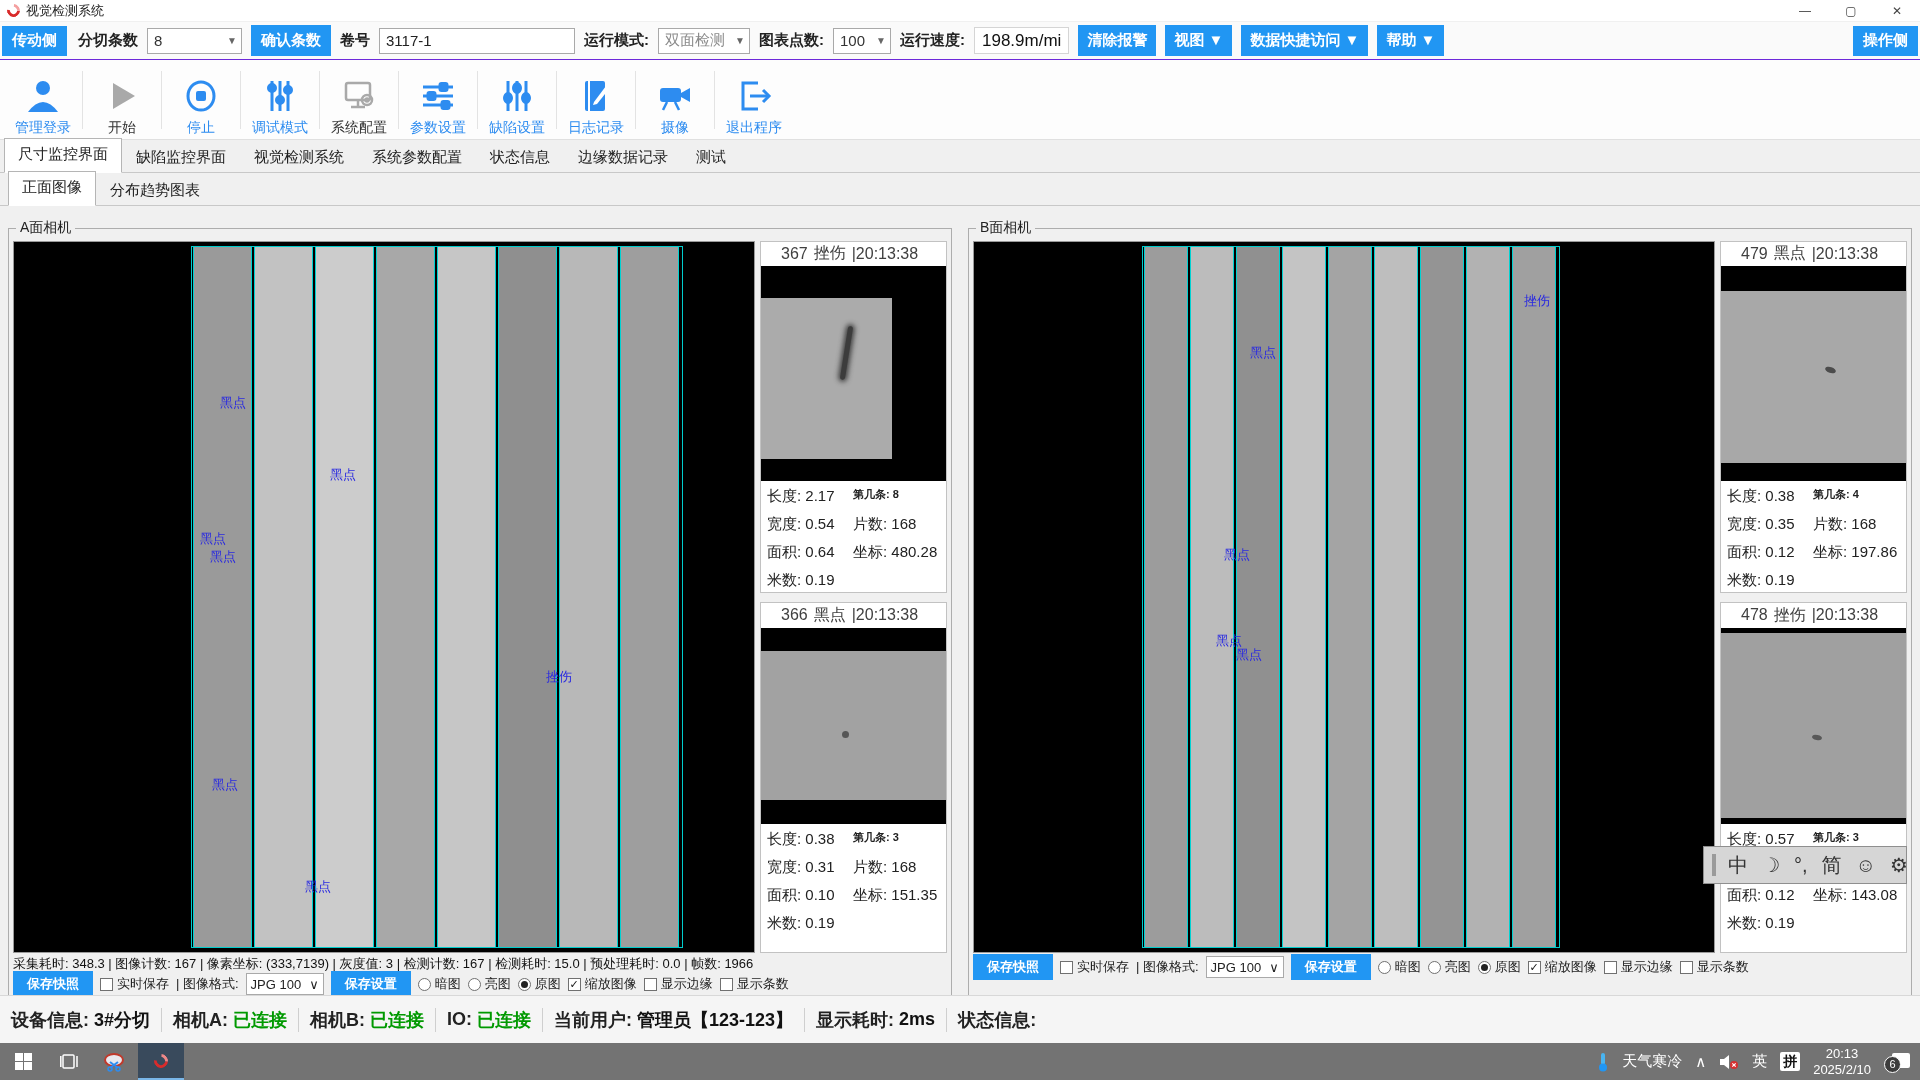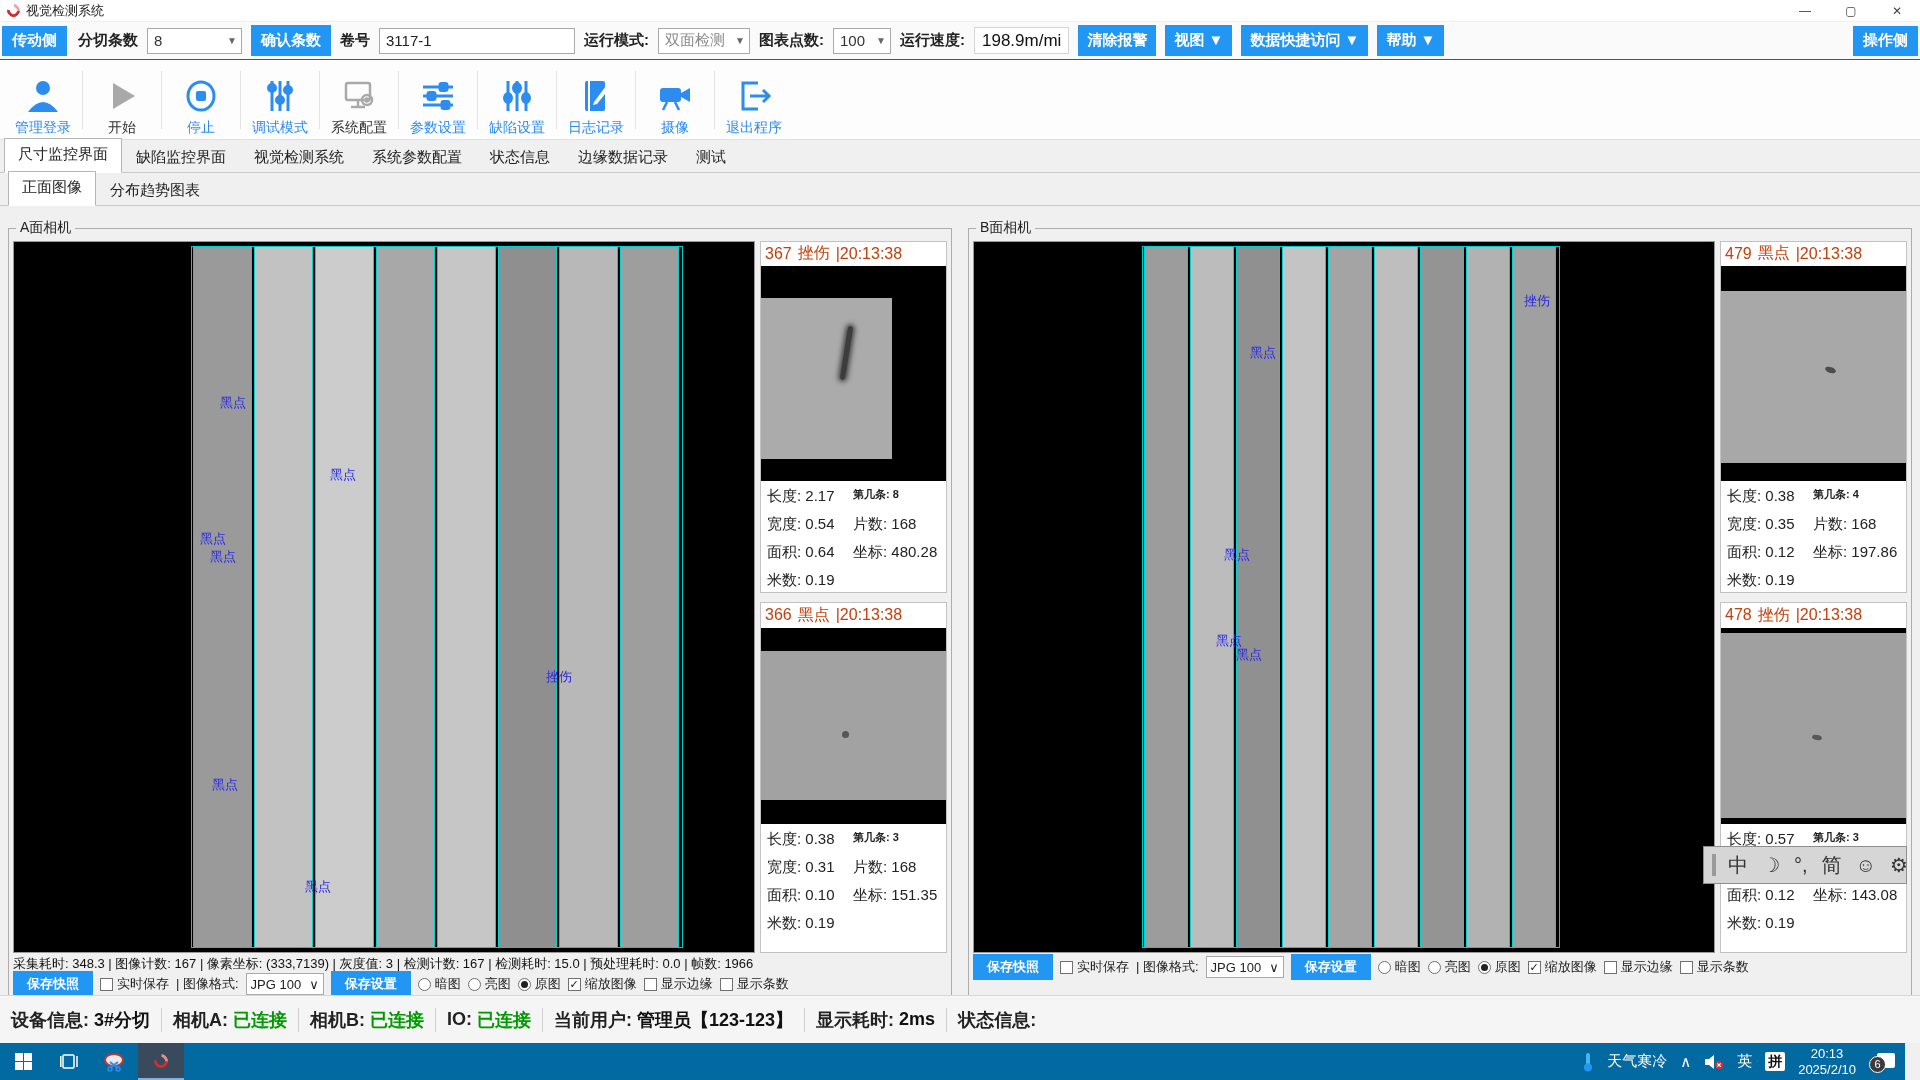--- a/index.html
+++ b/index.html
@@ -67,22 +67,22 @@
     display:flex; gap:5px; }
   .cam-img { flex:1; background:#000; border:1px solid #9a9a9a; position:relative; overflow:hidden; }
   .strip-frame { position:absolute; top:4px; bottom:4px; border:1px solid #00cccc; }
   .strip { position:absolute; top:5px; bottom:5px; border-left:1px solid #00d2d2;
     border-right:1px solid #00d2d2; }
   .olabel { position:absolute; font-size:13px; color:#2a2ae0; white-space:nowrap; }
 
   .defcol { width:187px; display:flex; flex-direction:column; gap:9px; }
   .defect-card { flex:1; border:1px solid #c2c2c2; background:#fff; display:flex;
     flex-direction:column; overflow:hidden; }
-  .defect-header { height:25px; display:flex; align-items:center; gap:6px; padding:0 4px;
-    font-size:16px; color:#c2410c; white-space:nowrap; }
+  .defect-header { height:25px; display:flex; align-items:center; gap:6px; padding:0 20px;
+    font-size:16px; color:#404040; white-space:nowrap; }
   .defect-thumb { position:relative; background:#000; width:100%; overflow:hidden; }
   .thumb-a1 { height:228px; } .thumb-a2 { height:196px; }
   .thumb-b1 { height:228px; } .thumb-b2 { height:196px; }
   .thumb-gray { position:absolute; background:#a6a6a6; }
   .thumb-a1 .thumb-gray { left:0; right:29%; top:15%; bottom:10%; background:#ababab; }
   .thumb-a2 .thumb-gray { left:0; right:0; top:12%; bottom:12%; background:#a2a2a2; }
   .thumb-b1 .thumb-gray { left:0; right:0; top:12%; bottom:8%; background:#a8a8a8; }
   .thumb-b2 .thumb-gray { left:0; right:0; top:3%; bottom:3%; background:#a0a0a0; }
   .thumb-mark { position:absolute; }
   .thumb-a1 .thumb-mark { left:45%; top:28%; width:5px; height:54px; background:#3c3c3c;
@@ -117,21 +117,21 @@
   .statusbar { position:absolute; left:0; right:0; bottom:37px; height:48px; background:#f5f5f5;
     border-top:1px solid #d8d8d8; display:flex; align-items:center; font-size:18px; }
   .seg { padding:0 11px; border-right:1px solid #cfcfcf; display:flex; gap:5px;
     align-items:center; white-space:nowrap; }
   .seg:last-child { border-right:none; }
   .seg-label { color:#222; font-weight:bold; }
   .seg-value { color:#111; font-weight:bold; }
   .seg-value.green { color:#009900; }
 
   
-  .taskbar { position:absolute; left:0; right:15px; bottom:0; height:37px; background:#0369a1;
+  .taskbar { position:absolute; left:0; right:0; bottom:0; height:37px; background:#737373;
     display:flex; align-items:center; color:#fff; }
   .tb-ico { width:46px; height:37px; display:flex; align-items:center; justify-content:center;
     cursor:pointer; position:relative; }
   .tb-ico.active { background:#394a5c; border-bottom:2px solid #79b6e8; }
   .swoosh { width:14px; height:14px; border-radius:50%; border:3px solid #d92b2b;
     border-top-color:transparent; border-right-color:#e88; transform:rotate(-40deg); }
   .tray { margin-left:auto; display:flex; align-items:center; gap:13px; padding-right:10px;
     font-size:15px; }
   .tray .t-item { display:flex; align-items:center; cursor:pointer; }
   .ime-box { background:#fff; color:#111; font-weight:bold; padding:0 3px; border-radius:2px;

